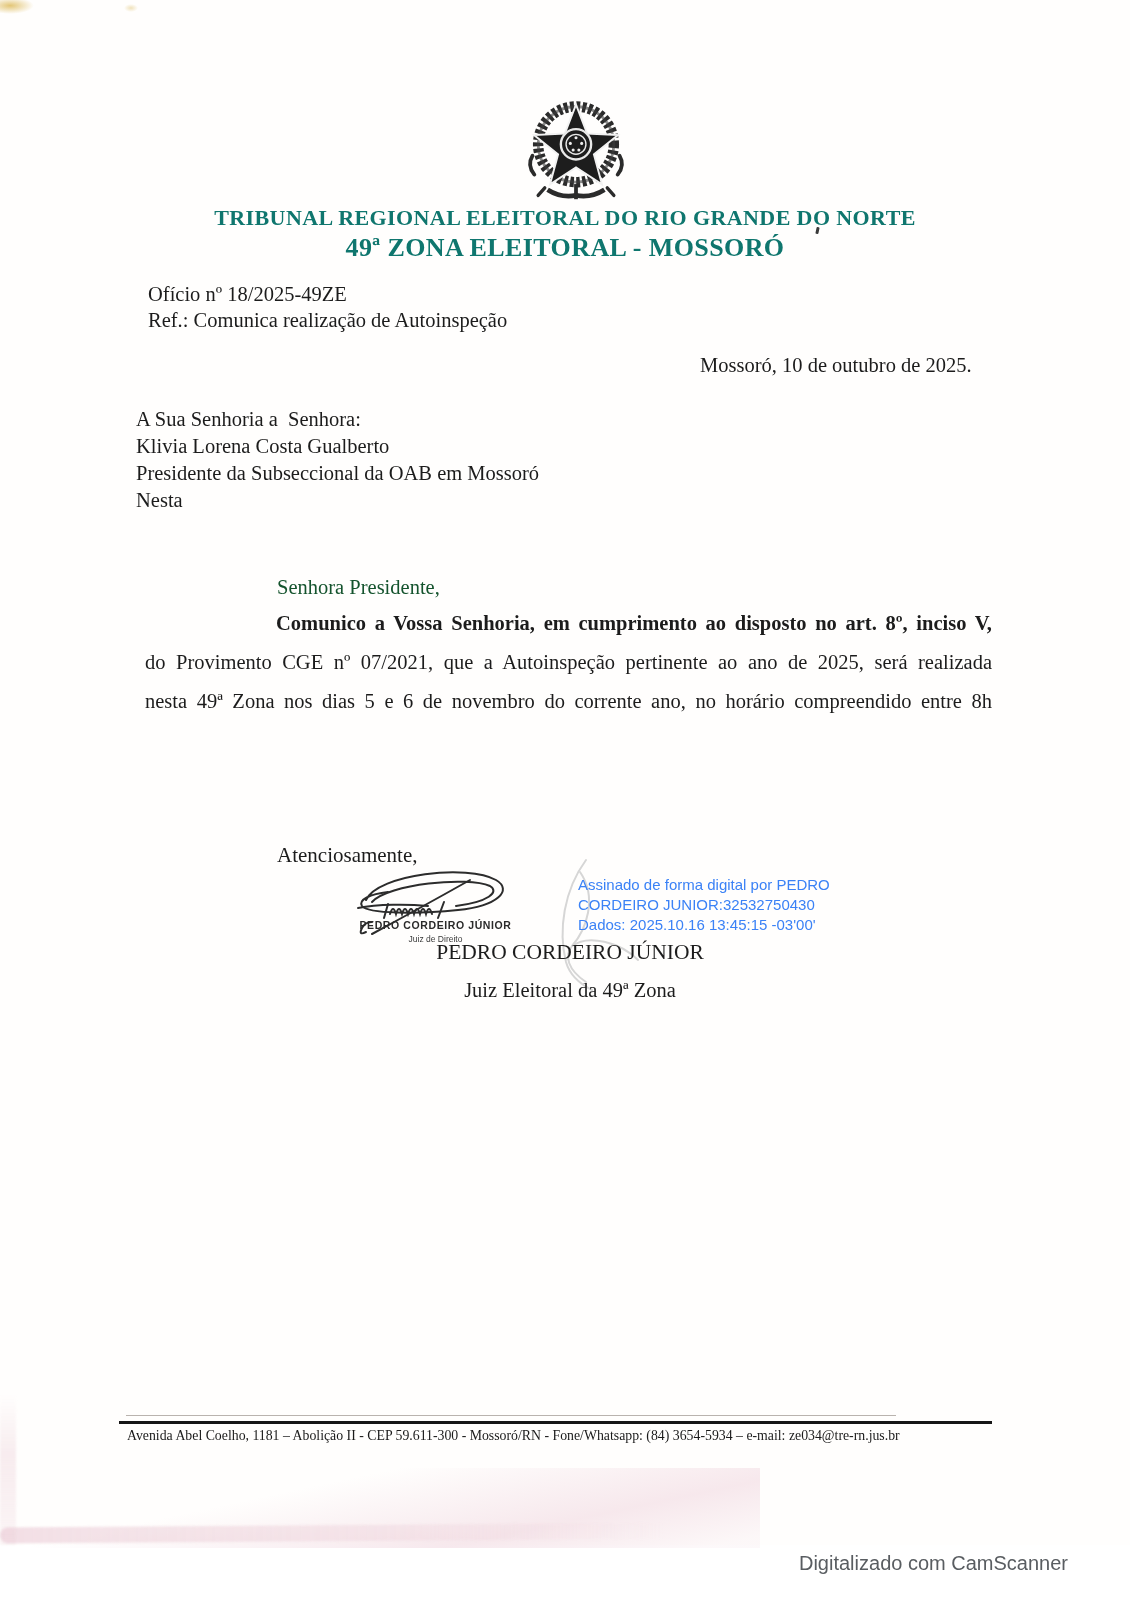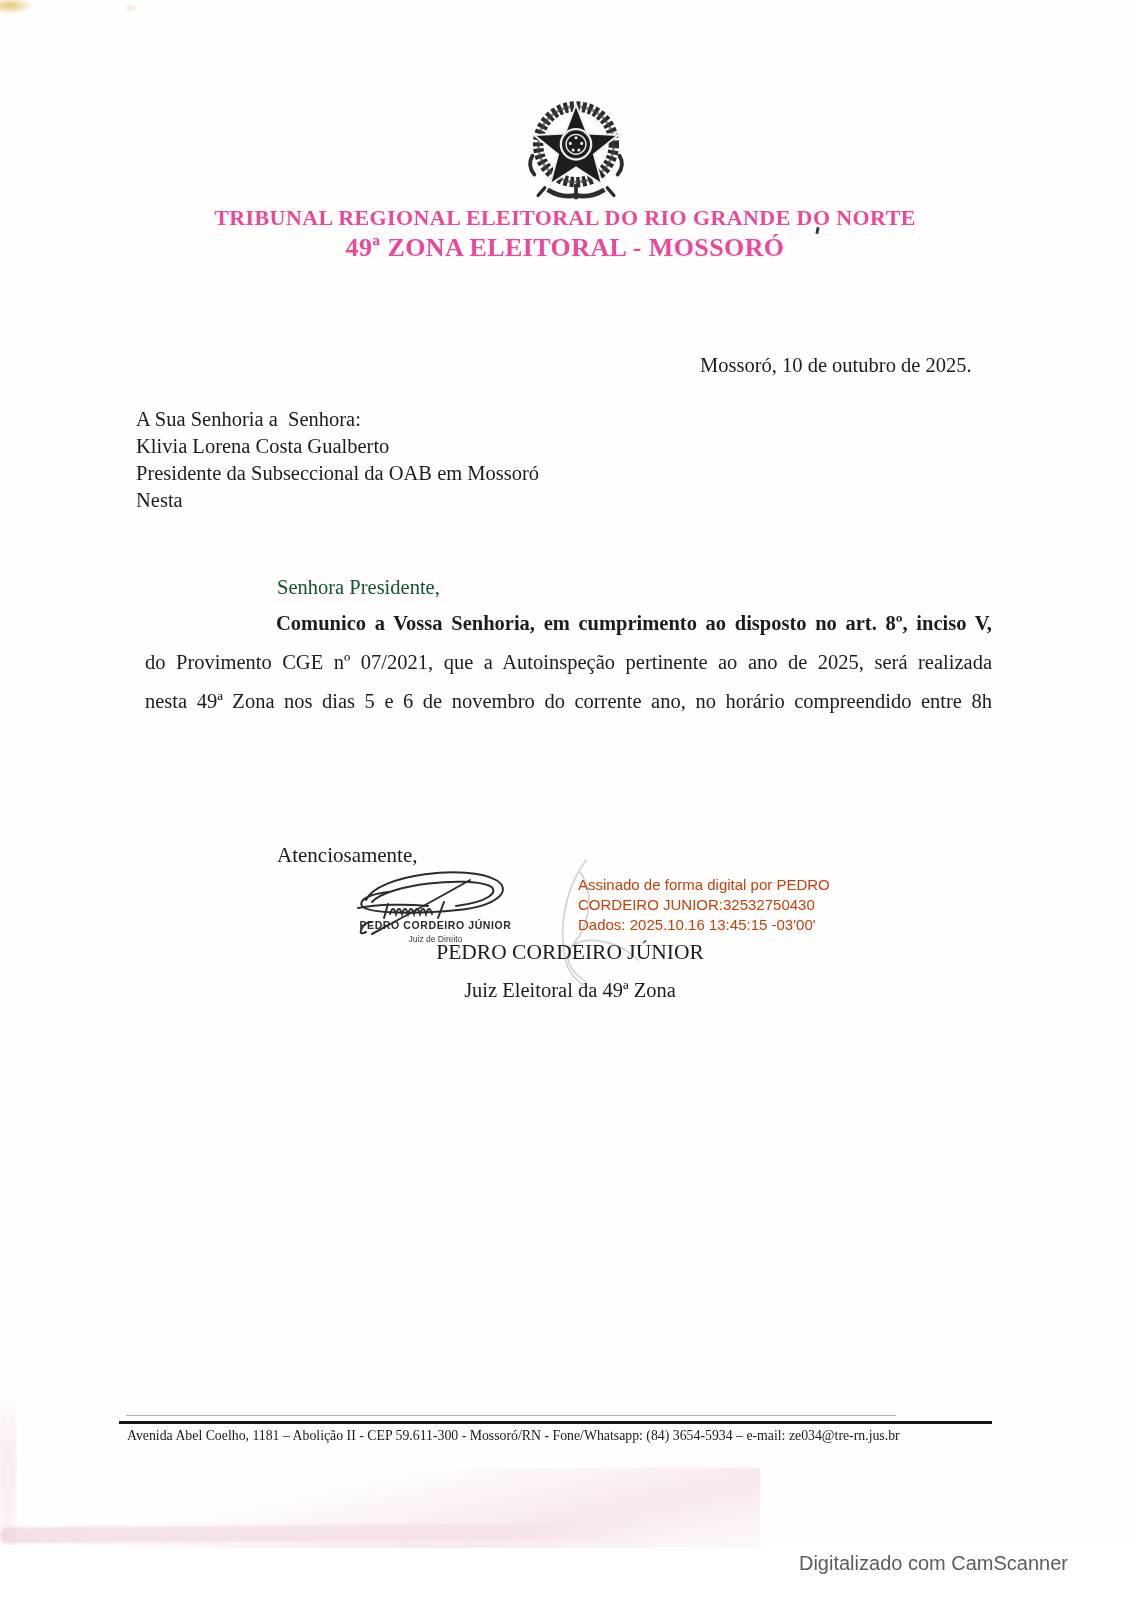--- a/index.html
+++ b/index.html
@@ -54,21 +54,21 @@
   
   .coat {
     position: absolute; left: 519px; top: 97px; width: 114px; height: 106px;
   }
 
   
   .org-header {
     position: absolute; left: 0; top: 205px; width: 1130px;
     text-align: center;
     font-weight: bold;
-    color: #ec4899;
+    color: #0f766e;
   }
   .org-header .line1 { font-size: 22px; letter-spacing: 0.4px; }
   .org-header .line2 { font-size: 26px; letter-spacing: 0.4px; margin-top: 2px; }
   .stray-mark {
     position: absolute; left: 816px; top: 227px; width: 3px; height: 7px;
     background: #3a3a3a; transform: rotate(12deg); border-radius: 1px;
   }
 
   
   .ref-block {
@@ -116,21 +116,21 @@
     position: absolute; left: 348px; top: 919px; width: 175px;
     text-align: center;
     font-family: "Liberation Sans", sans-serif;
     color: #2a2a2a;
   }
   .stamp .stamp-name { font-size: 10.5px; font-weight: bold; letter-spacing: 0.6px; }
   .stamp .stamp-title { font-size: 8.5px; margin-top: 3px; color: #3a3a3a; }
   .digital-sig {
     position: absolute; left: 578px; top: 875px;
     font-family: "Liberation Sans", sans-serif;
-    font-size: 15px; line-height: 20px; color: #c2410c;
+    font-size: 15px; line-height: 20px; color: #3b82f6;
   }
   .typed-name {
     position: absolute; left: 380px; top: 940px; width: 380px;
     text-align: center; font-size: 21.5px; color: #1c1c1c;
   }
   .typed-title {
     position: absolute; left: 380px; top: 979px; width: 380px;
     text-align: center; font-size: 20.5px; color: #1c1c1c;
   }
 
@@ -190,20 +190,24 @@
       <path d="M30,98 q14,9 30,6 q16,3 30,-6" fill="none" stroke="#2b2b2b" stroke-width="5"></path>
       <path d="M27,96 l-7,8 M93,96 l7,8" stroke="#2b2b2b" stroke-width="3.5" stroke-linecap="round"></path>
     </svg>
 
     <div class="org-header">
       <div class="line1">TRIBUNAL REGIONAL ELEITORAL DO RIO GRANDE DO NORTE</div>
       <div class="line2">49ª ZONA ELEITORAL - MOSSORÓ</div>
     </div>
     <div class="stray-mark"></div>
 
+    <div class="ref-block">
+      <div>Ofício nº 18/2025-49ZE</div>
+      <div>Ref.: Comunica realização de Autoinspeção</div>
+    </div>
 
     <div class="dateline">Mossoró, 10 de outubro de 2025.</div>
 
     <div class="addressee">
       <div class="pre">A Sua Senhoria a  Senhora:</div>
       <div>Klivia Lorena Costa Gualberto</div>
       <div>Presidente da Subseccional da OAB em Mossoró</div>
       <div>Nesta</div>
     </div>
 

